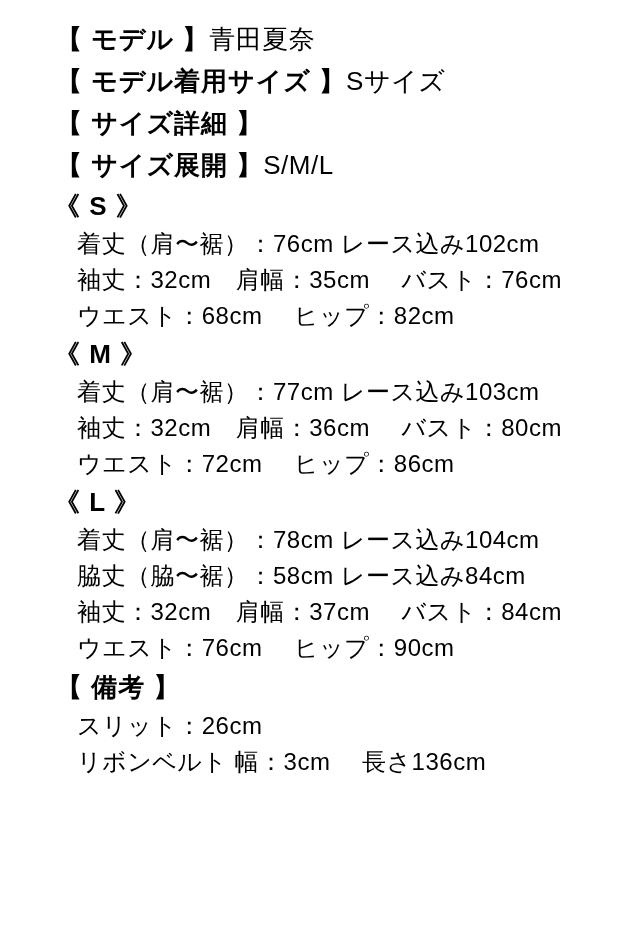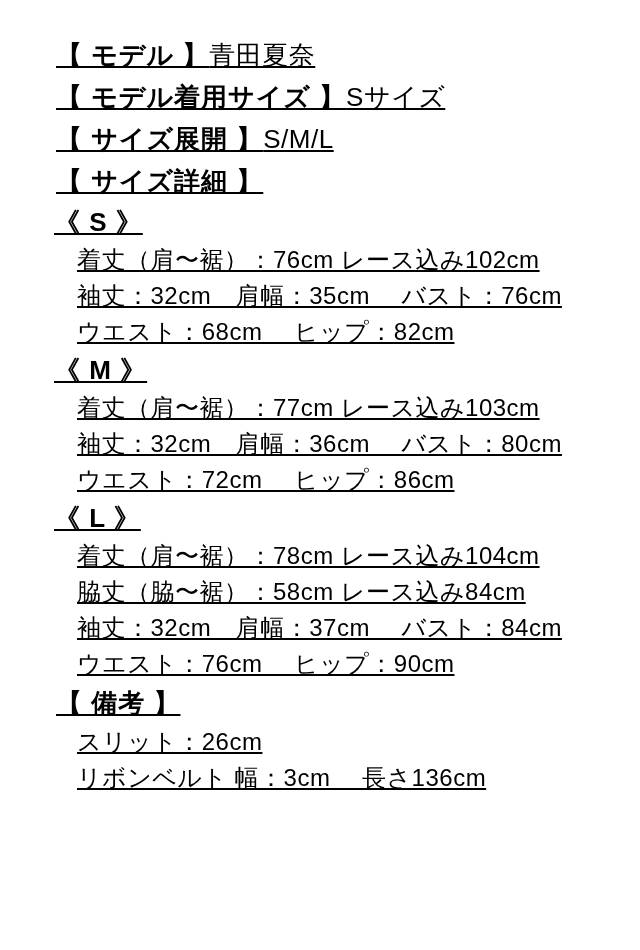--- a/index.html
+++ b/index.html
@@ -6,24 +6,23 @@
   body {
     background: #ffffff;
     color: #000000;
     font-family: "Liberation Sans", "DejaVu Sans", sans-serif;
     width: 640px;
   }
   .page {
     width: 640px;
     height: 950px;
     box-sizing: border-box;
-    padding-top: 34px;
+    padding-top: 18px;
     background: #ffffff;
     overflow: hidden;
-    text-decoration: underline;
   }
   .bracket-line {
     font-size: 26px;
     line-height: 42px;
     padding-left: 56px;
     white-space: pre-wrap;
   }
   .bracket-label { font-weight: bold; letter-spacing: 1px; }
   .bracket-value { font-weight: normal; letter-spacing: 0.5px; }
   .note {
@@ -51,23 +50,23 @@
 </style>
 </head>
 <body>
 
 <div class="page">
 
   <div class="bracket-line"><span class="bracket-label">【 モデル 】</span><span class="bracket-value">青田夏奈</span></div>
 
   <div class="bracket-line"><span class="bracket-label">【 モデル着用サイズ 】</span><span class="bracket-value">Sサイズ</span></div>
 
+  <div class="bracket-line"><span class="bracket-label">【 サイズ詳細 】</span><span class="bracket-value"></span></div>
+
   <div class="bracket-line"><span class="bracket-label">【 サイズ展開 】</span><span class="bracket-value">S/M/L</span></div>
-
-  <div class="bracket-line"><span class="bracket-label">【 サイズ詳細 】</span><span class="bracket-value"></span></div>
 
 
   <div class="size-section">
     <div class="size-header">《 S 》</div>
     <div class="detail-line">着丈（肩〜裾）：76cm レース込み102cm</div>
     <div class="detail-line">袖丈：32cm　肩幅：35cm　 バスト：76cm</div>
     <div class="detail-line">ウエスト：68cm　 ヒップ：82cm</div>
   </div>
 
   <div class="size-section">

